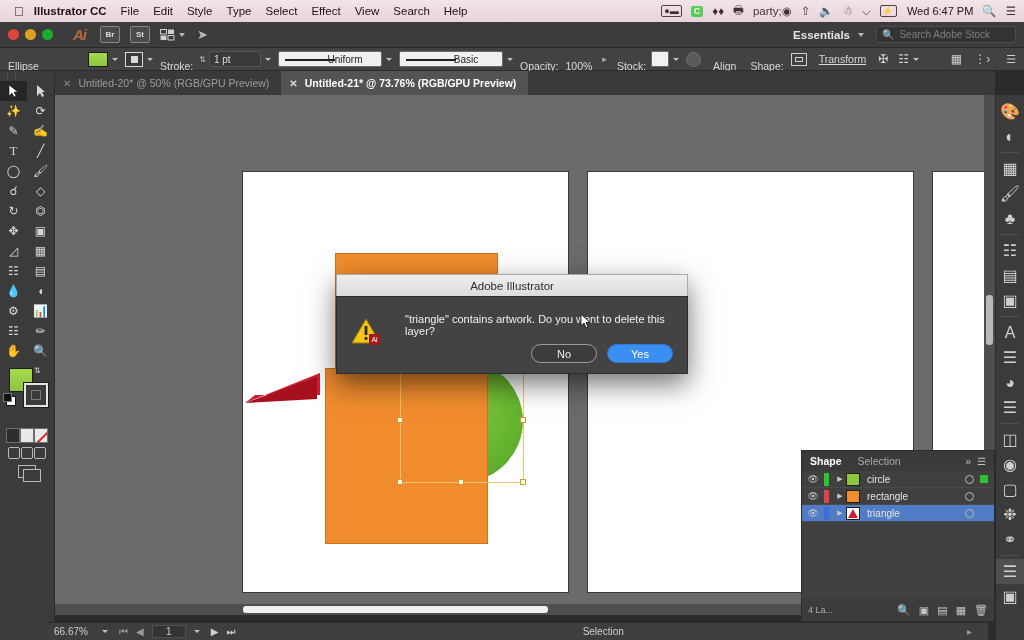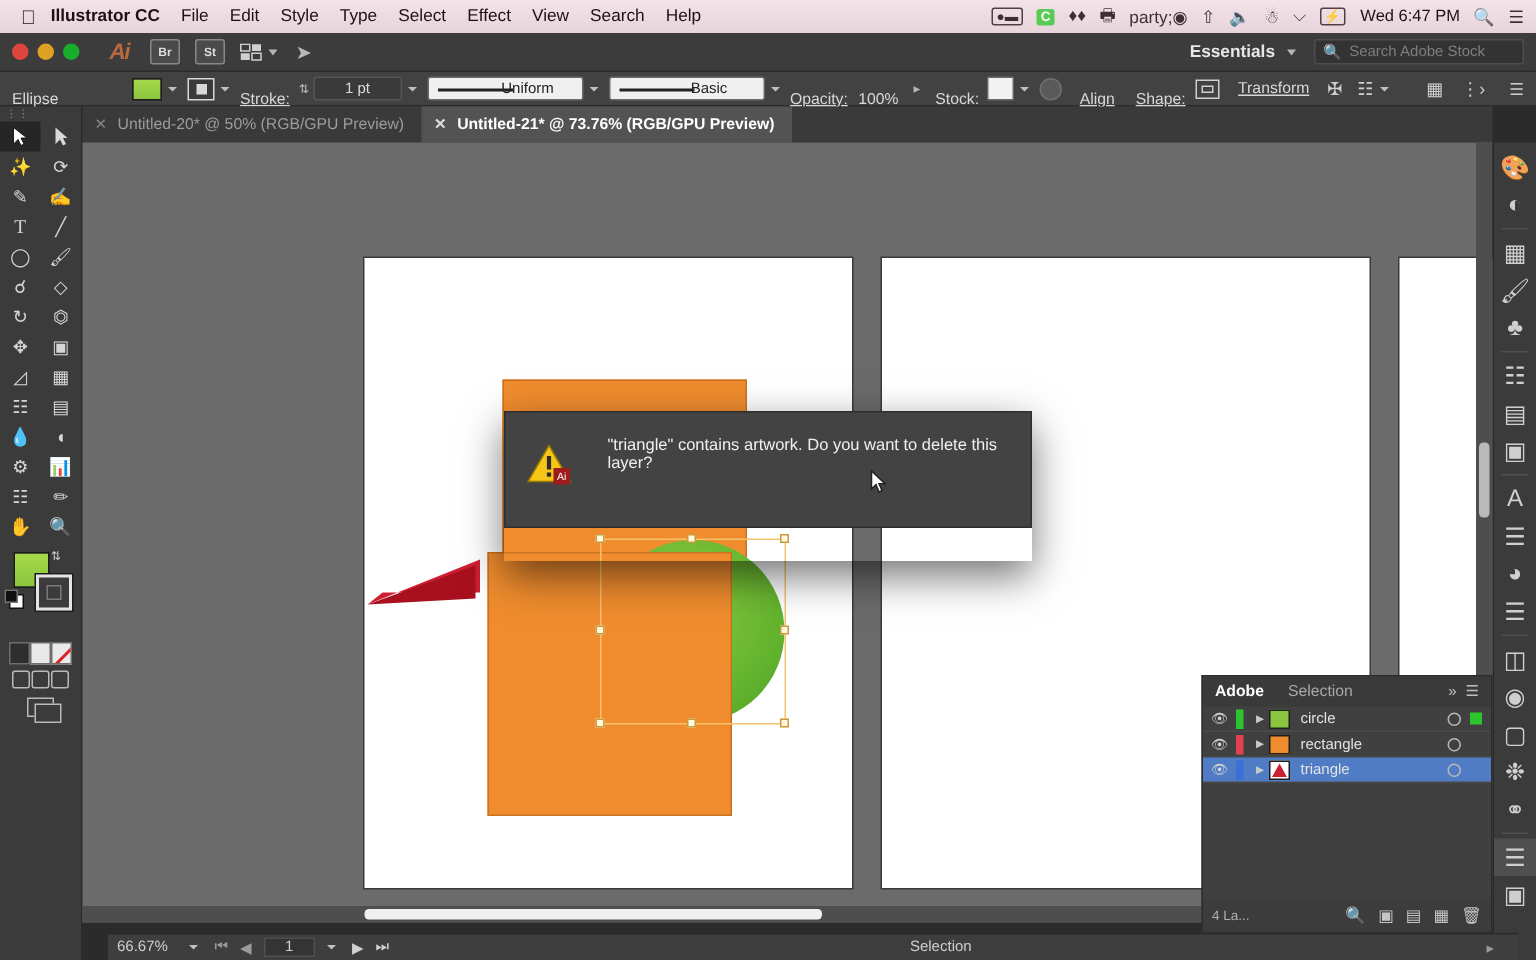--- a/index.html
+++ b/index.html
@@ -61,21 +61,21 @@
   }
   .ctrlbar .lbl { color: #d8d8d8; margin-top: 13px; }
   .ctrlbar .ul { text-decoration: underline; }
   .swatch { width: 20px; height: 15px; border: 1px solid #1d1d1d; }
   .swatch.green { background: linear-gradient(#a5d94a,#8cc63f); }
   .mini-caret { width:0;height:0;border-left:3px solid transparent;border-right:3px solid transparent;border-top:3.5px solid #c0c0c0;margin:0 7px 0 4px;}
   .strokebox { width:18px;height:15px;border:1.5px solid #d8d8d8;display:flex;align-items:center;justify-content:center;background:#3a3a3a;}
   .strokebox i { width:7px;height:7px;background:#d8d8d8;display:block; }
   .numfield {
     height:16px;min-width:52px;background:#3a3a3a;border:1px solid #555;border-radius:2px;
-    display:flex;align-items:center;padding:0 20px;color:#dcdcdc;font-size:10px;
+    display:flex;align-items:center;padding:0 4px;color:#dcdcdc;font-size:10px;
   }
   .widebox {
     height:16px;width:104px;background:#f0f0f0;border:1px solid #6a6a6a;border-radius:2px;
     display:flex;align-items:center;justify-content:center;color:#222;font-size:10px;position:relative;
   }
   .widebox .line { position:absolute; left:6px; top:50%; width:50px; height:1.5px; background:#222; }
   .widebox span { margin-left: 30px; }
   .stylesw { width:18px;height:16px;background:#f2f2f2;border:1px solid #6a6a6a;border-radius:1px;}
   .circbtn { width:15px;height:15px;border-radius:50%;background:#5a5a5a;border:1px solid #6f6f6f;}
   .shapebox { width:16px;height:13px;border:1.4px solid #cfcfcf; position:relative;}
@@ -181,21 +181,21 @@
   .lrow .thumb { width: 14px; height: 13px; border: 1px solid #1f1f1f; margin-right: 7px; background:#fff; position:relative; overflow:hidden;}
   .lrow .name { flex: 1; }
   .lrow .target { width: 9px;height:9px;border:1.5px solid #b9b9b9;border-radius:50%;margin-right:6px;}
   .lrow .selsq { width: 8px; height: 8px; margin-right: 6px; }
   .lp-foot { position:absolute; left:0; bottom:0; height:22px; width:100%; background:#3c3c3c; display:flex; align-items:center; padding:0 6px; font-size:9px; color:#b0b0b0;}
   .lp-foot .sp { flex:1; }
   .lp-foot .fi { margin-left: 8px; color:#c6c6c6; font-size:11px; }
 
   
   .statusbar {
-    position: absolute; left: 72px; bottom: 0; width: 940px; height: 18px;
+    position: absolute; left: 48px; bottom: 0; width: 940px; height: 18px;
     background: #3e3e3e; border-top:1px solid #2b2b2b;
     display: flex; align-items: center; font-size: 10px; color: #cfcfcf; padding: 0 6px;
   }
   .statusbar .zoom { width: 44px; }
   .statusbar .nav { display:flex; align-items:center; }
   .statusbar .abnum { width: 34px; text-align:center; background:#343434; border:1px solid #505050; height:13px; line-height:12px; margin:0 4px;}
   .statusbar .spacer { flex: 1; }
   .sel-label { }
 
   
@@ -459,21 +459,21 @@
     <div class="di">▢</div>
     <div class="di">❉</div>
     <div class="di">⚭</div>
     <div class="dsep"></div>
     <div class="di active">☰</div>
     <div class="di">▣</div>
   </div>
 
   <div class="layers">
     <div class="lp-tabs">
-      <span class="t sel">Adobe</span>
+      <span class="t sel">Shape</span>
       <span class="t">Selection</span>
       <span class="sp"></span>
       <span class="ic">»</span>
       <span class="ic">☰</span>
     </div>
 
     <div class="lrow">
       <span class="eye">👁</span>
       <span class="cbar" style="background:#2ec42e;"></span>
       <span class="tri">▶</span>
@@ -529,31 +529,36 @@
       <span style="margin:0 4px;color:#d0d0d0;">▶</span>
       <span style="margin:0 4px;color:#d0d0d0;">⏭</span>
     </span>
     <span class="spacer"></span>
     <span class="sel-label">Selection</span>
     <span class="spacer"></span>
     <span style="color:#9a9a9a;margin-right:10px;">▸</span>
   </div>
 
   <div class="dlg-shadow">
+    <div class="dlg-title">Adobe Illustrator</div>
     <div class="dlg-body">
       <div class="warn">
         <svg width="34" height="30" viewBox="0 0 34 30">
           <polygon points="15,2 29,26 1,26" fill="#f5c518" stroke="#9a7a00" stroke-width="1"></polygon>
           <rect x="13.6" y="9" width="2.8" height="9" fill="#2b2b2b"></rect>
           <rect x="13.6" y="20" width="2.8" height="2.8" fill="#2b2b2b"></rect>
           <rect x="18" y="17" width="11" height="11" fill="#9e1b1b"></rect>
           <text x="23.5" y="25" font-size="7" fill="#fff" text-anchor="middle" font-family="Liberation Sans, sans-serif">Ai</text>
         </svg>
       </div>
       <div class="dlg-msg">"triangle" contains artwork. Do you want to delete this layer?</div>
+      <div class="dlg-btns">
+        <div class="btn no">No</div>
+        <div class="btn yes">Yes</div>
+      </div>
     </div>
   </div>
 
   <div class="cursor">
     <svg width="12" height="17" viewBox="0 0 12 17">
       <path d="M1 1 L1 13 L4 10 L6 15 L8 14 L6 9.5 L10 9.5 Z" fill="#ffffff" stroke="#222" stroke-width="1"></path>
     </svg>
   </div>
 
 </div>

